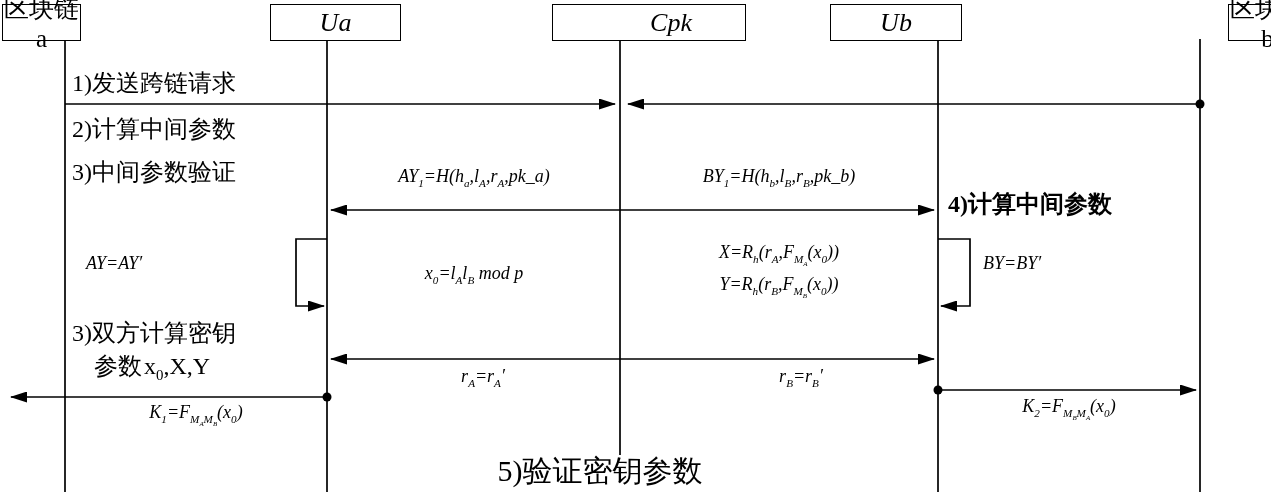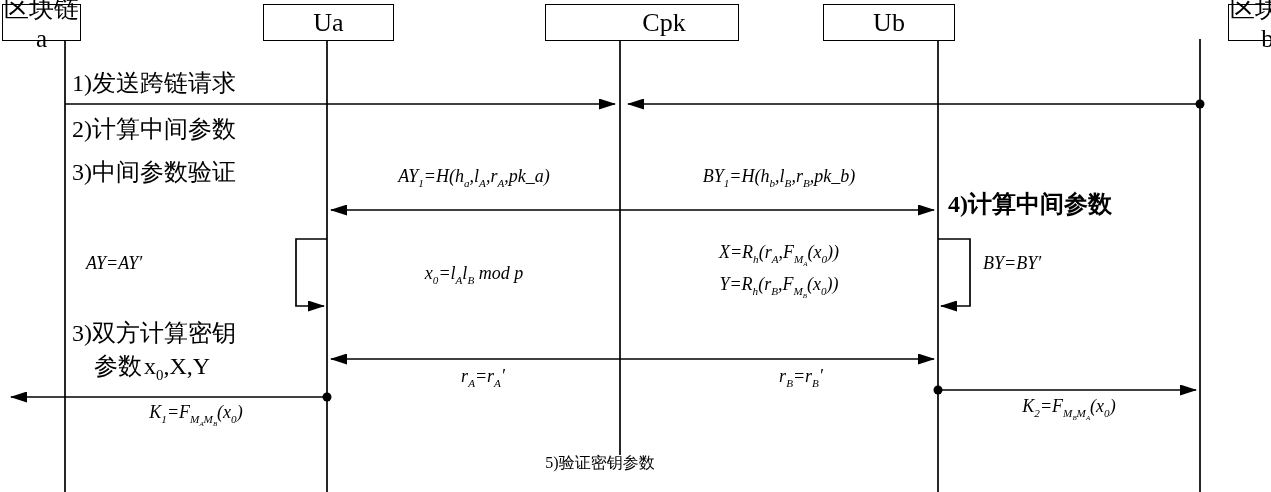--- a/index.html
+++ b/index.html
@@ -1,25 +1,25 @@
 <!DOCTYPE html>
 <html><head>
 <meta charset="utf-8">
 <style>
   html,body{margin:0;padding:0;background:#ffffff;}
   .canvas{position:relative;width:1271px;height:492px;background:#fff;color:#000;
           font-family:"Liberation Serif","DejaVu Serif",serif;overflow:hidden;}
   .actor-box{position:absolute;top:4px;height:35px;border:1.7px solid #000;background:#fff;
              display:flex;align-items:center;justify-content:center;font-size:25px;text-align:center;}
-  .actor-box.mathstyle{font-size:26px;}
+  .actor-box.mathstyle{font-style:italic;font-size:26px;margin-left:7px;}
   .wires{position:absolute;left:0;top:0;}
   .lbl{position:absolute;font-size:24px;white-space:nowrap;line-height:1.15;}
   .lbl.math{font-style:italic;font-size:18px;}
   .lbl.centered{text-align:center;}
-  .lbl.big{font-size:16px;}
+  .lbl.big{font-size:30px;}
   sub{font-size:62%;line-height:0;}
   .inline-row{display:flex;align-items:baseline;gap:2px;}
   .mathfont{}
 </style>
 </head>
 <body>
 
 <div class="canvas">
 
   <svg class="wires" width="1271" height="492" viewBox="0 0 1271 492">

